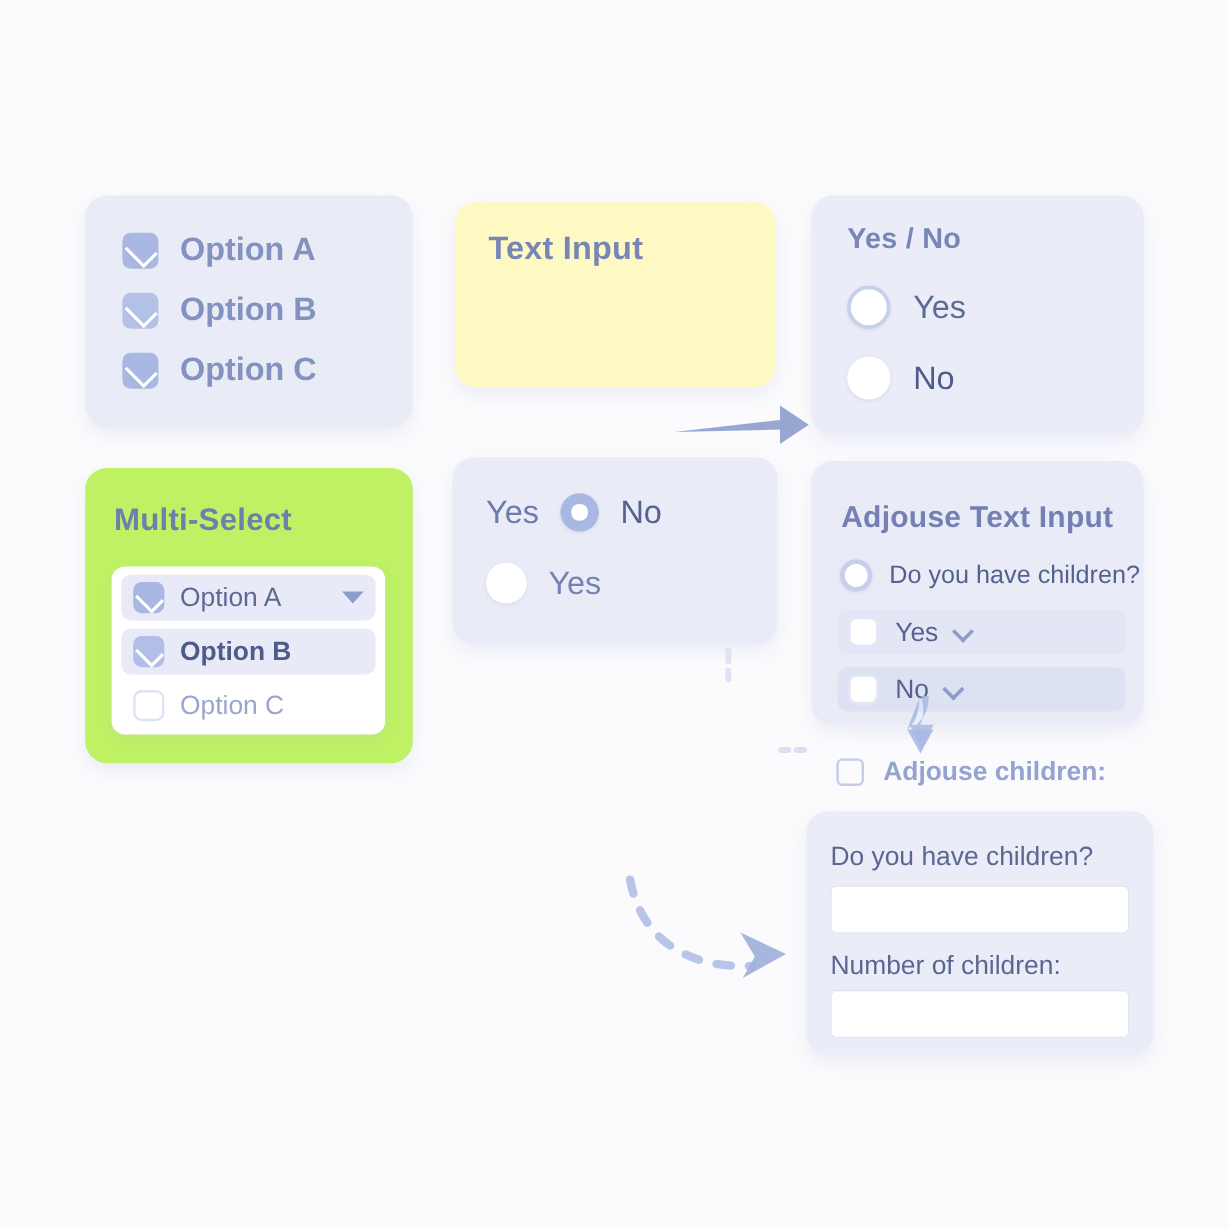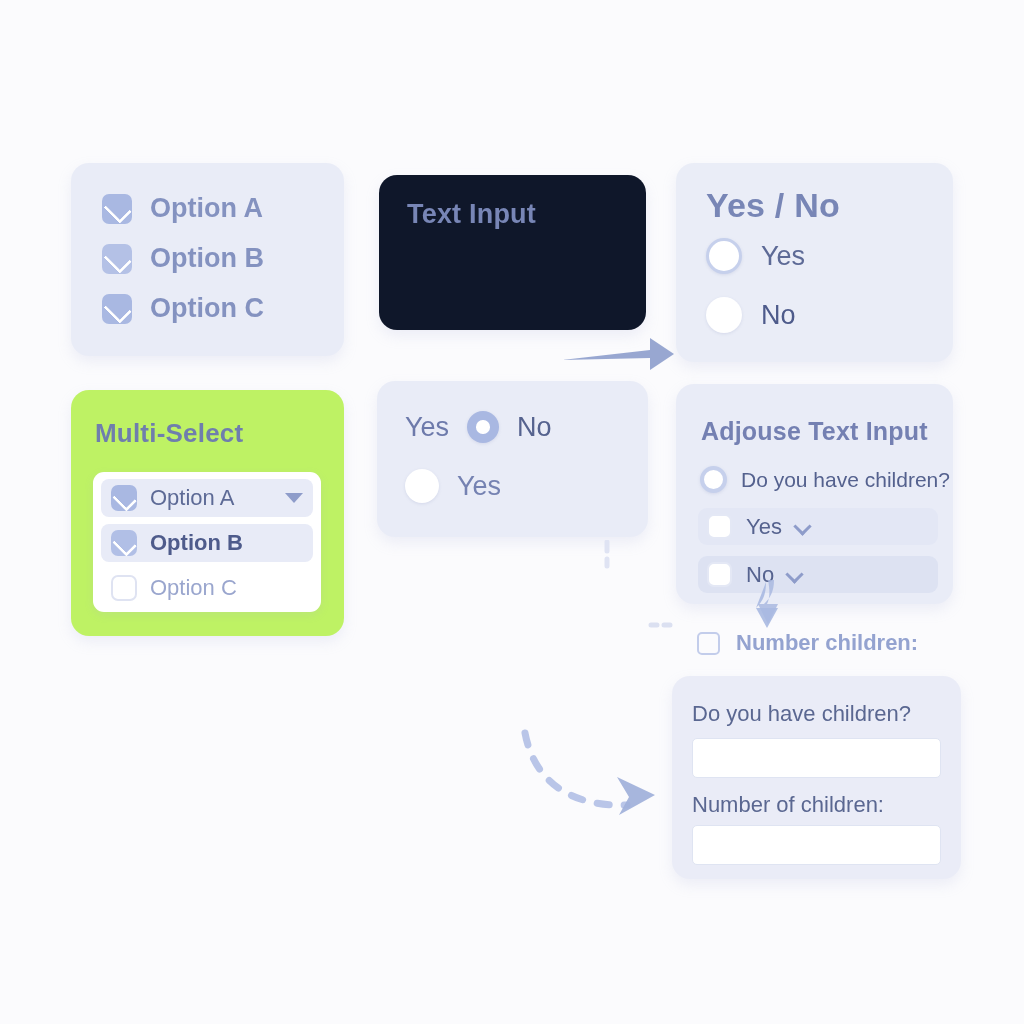--- a/index.html
+++ b/index.html
@@ -130,26 +130,26 @@
       </div>
 
       <div class="row" style="position:absolute; left:8px; top:97px; width:212px; height:38px;
                   border-radius:8px; padding:0 10px; gap:13px;">
         <span class="cb empty" style="width:26px;height:26px;"></span>
         <span style="font-size:22px;color:#9aa6ce;">Option C</span>
       </div>
     </div>
   </div>
 
-  <div class="card" style="left:379px; top:175px; width:267px; height:155px; background:#0f172a;">
+  <div class="card" style="left:379px; top:168px; width:267px; height:155px; background:#fef9c3;">
     <div class="card-title" style="position:absolute; left:28px; top:24px; font-size:27px; color:#7886b6;">Text Input</div>
   </div>
 
   <div class="card" style="left:676px; top:163px; width:277px; height:199px; background:#eaedf7;">
-    <div class="card-title" style="position:absolute; left:30px; top:23px; font-size:34px; color:#7886b6;">Yes / No</div>
+    <div class="card-title" style="position:absolute; left:30px; top:23px; font-size:24px; color:#7886b6;">Yes / No</div>
     <div class="row" style="position:absolute; left:30px; top:75px; gap:19px;">
       <span class="radio ring" style="width:36px;height:36px;"></span>
       <span style="font-size:27px;color:#5d6a96;">Yes</span>
     </div>
     <div class="row" style="position:absolute; left:30px; top:134px; gap:19px;">
       <span class="radio" style="width:36px;height:36px;"></span>
       <span style="font-size:27px;color:#4e5b8b;">No</span>
     </div>
   </div>
 
@@ -184,21 +184,21 @@
     <div class="row" style="position:absolute; left:22px; top:172px; width:240px; height:37px;
                 background:#dde2f2; border-radius:9px; padding:0 9px; gap:14px;">
       <span class="cb empty" style="width:25px;height:25px;border-color:#e4e8f5;"></span>
       <span style="font-size:22px;color:#56638f;">No</span>
       <span class="chev thin"></span>
     </div>
   </div>
 
   <div class="row" style="position:absolute; left:697px; top:630px; gap:16px;">
     <span class="cb outline" style="width:23px;height:23px;"></span>
-    <span style="font-size:22px;font-weight:bold;color:#94a3d0;">Number children:</span>
+    <span style="font-size:22px;font-weight:bold;color:#94a3d0;">Adjouse children:</span>
   </div>
 
   <div class="card" style="left:672px; top:676px; width:289px; height:203px; background:#eaecf7;">
     <div style="position:absolute; left:20px; top:25px; font-size:22px; color:#5a6791;">Do you have children?</div>
     <div style="position:absolute; left:20px; top:62px; width:249px; height:40px;
                 background:#ffffff; border:1px solid #dfe4f2; border-radius:5px;"></div>
     <div style="position:absolute; left:20px; top:116px; font-size:22px; color:#5a6791;">Number of children:</div>
     <div style="position:absolute; left:20px; top:149px; width:249px; height:40px;
                 background:#ffffff; border:1px solid #dfe4f2; border-radius:5px;"></div>
   </div>

